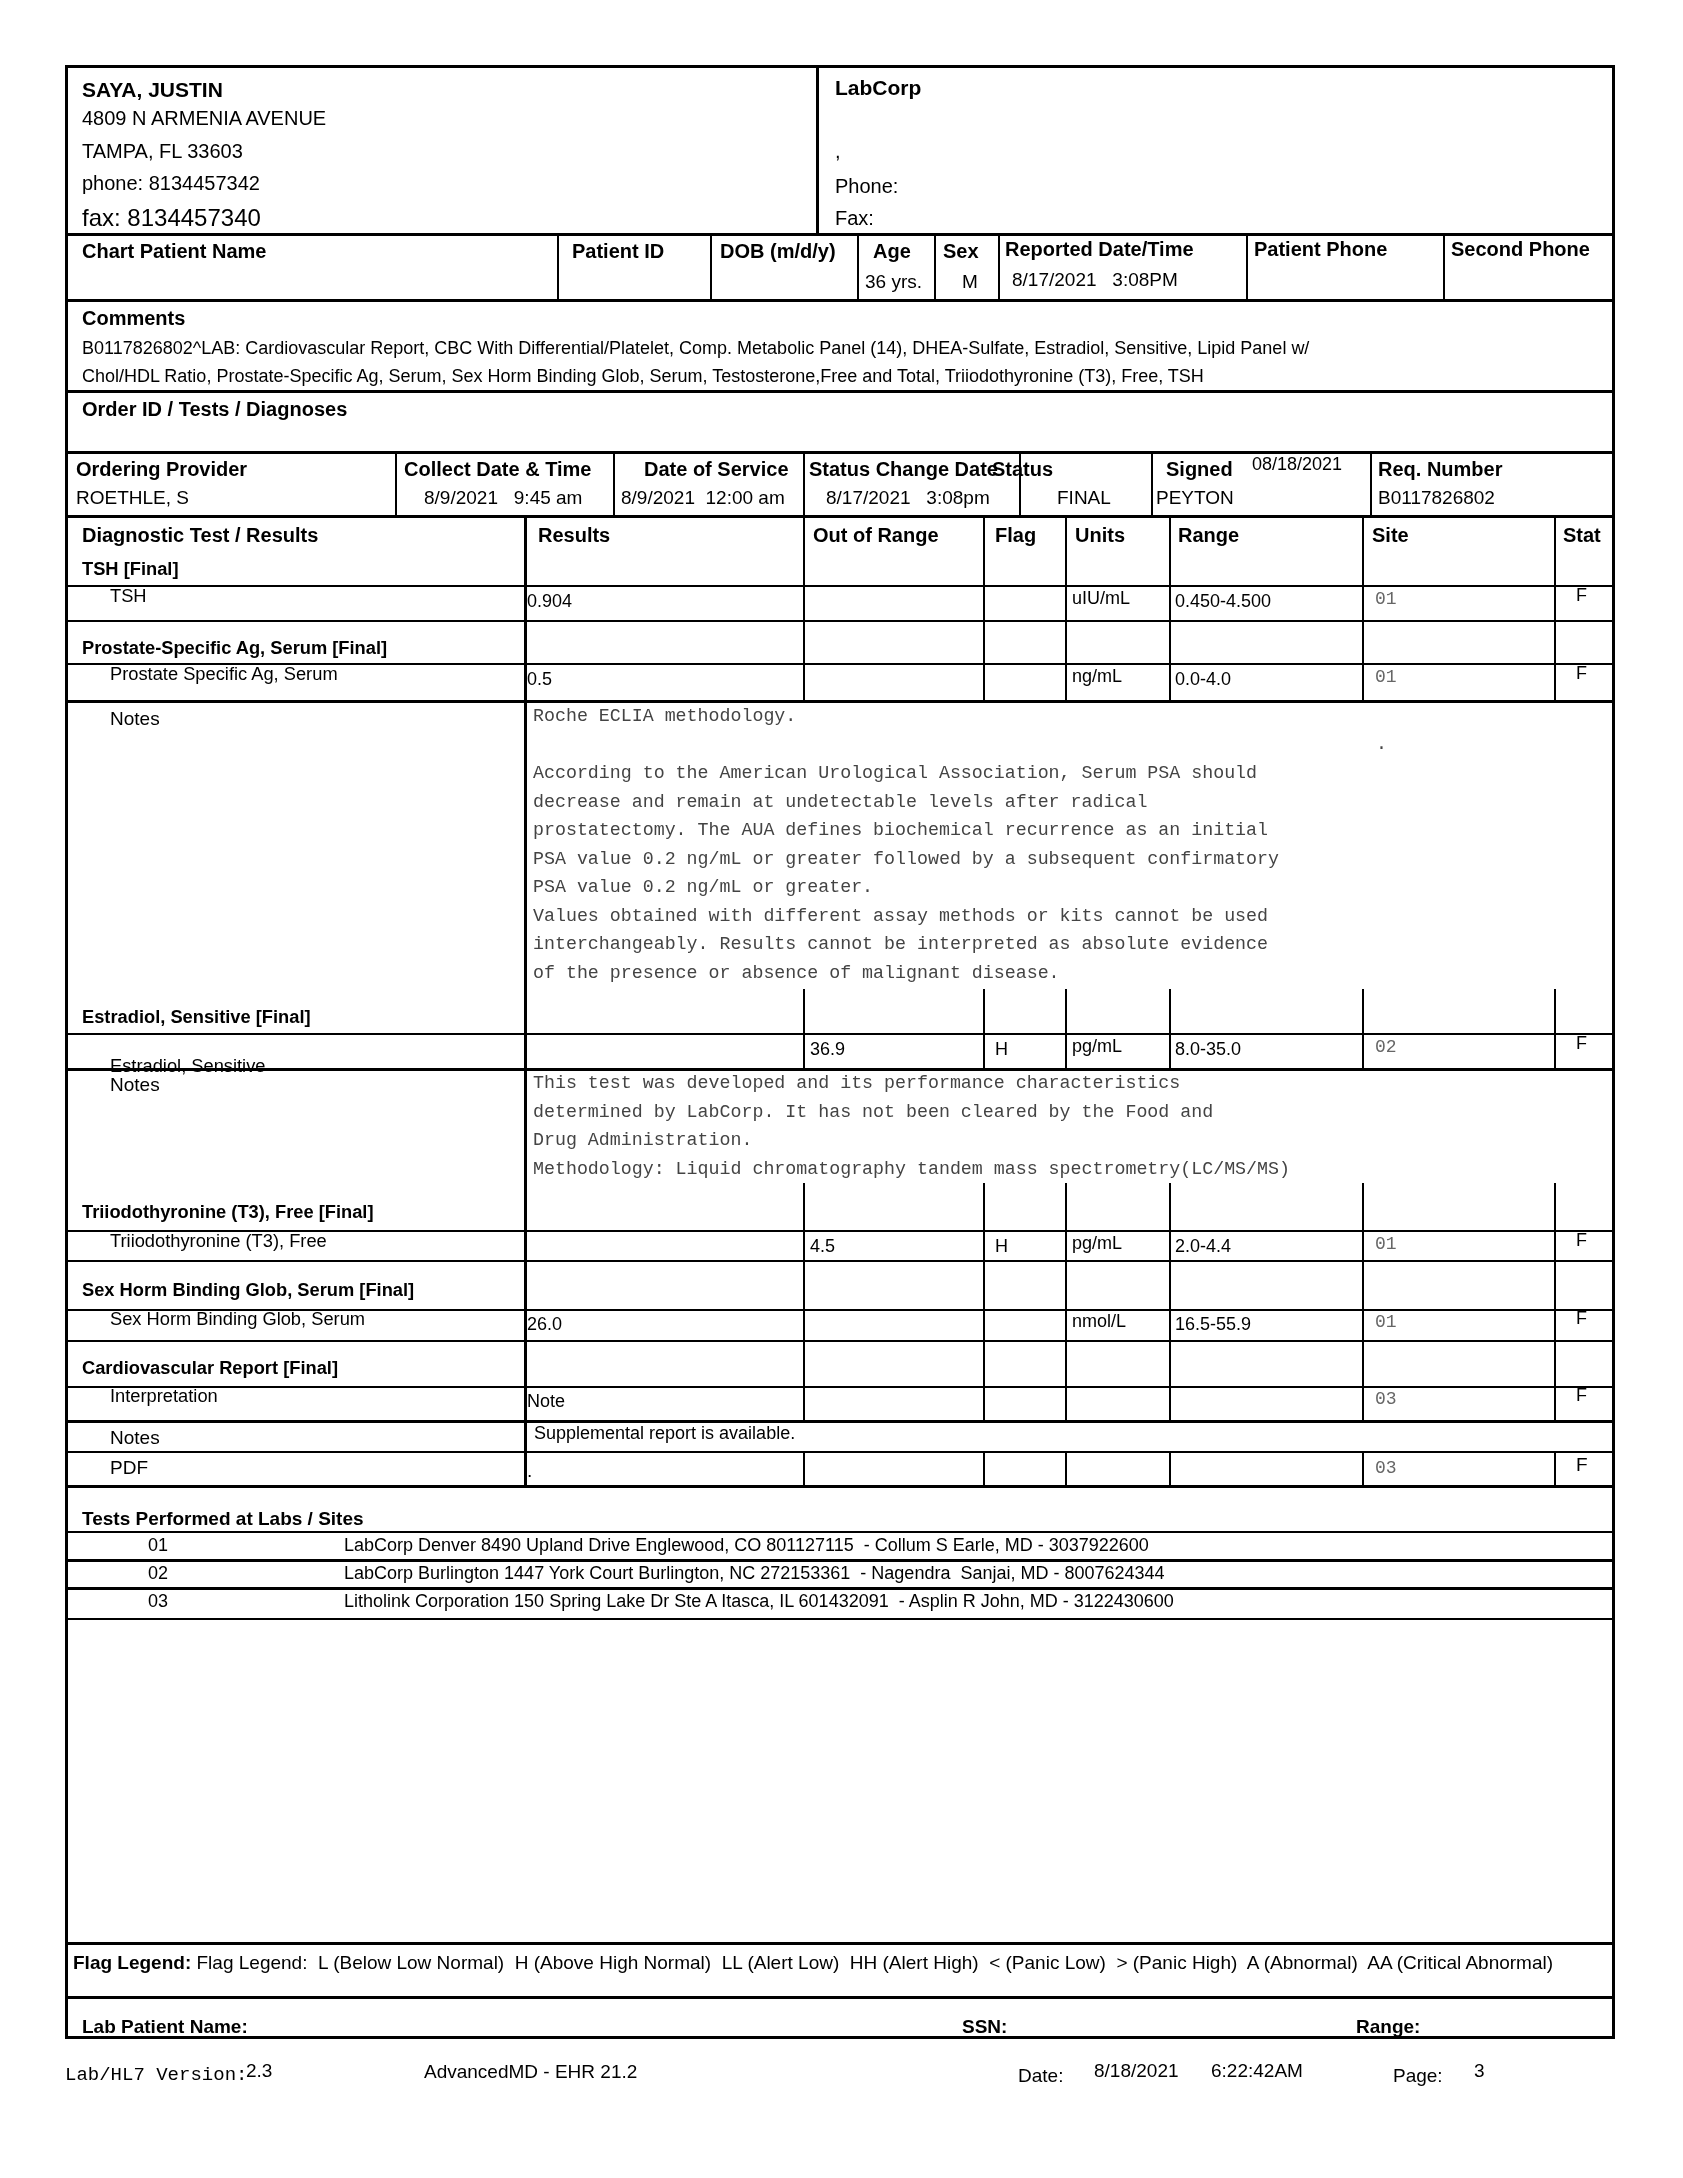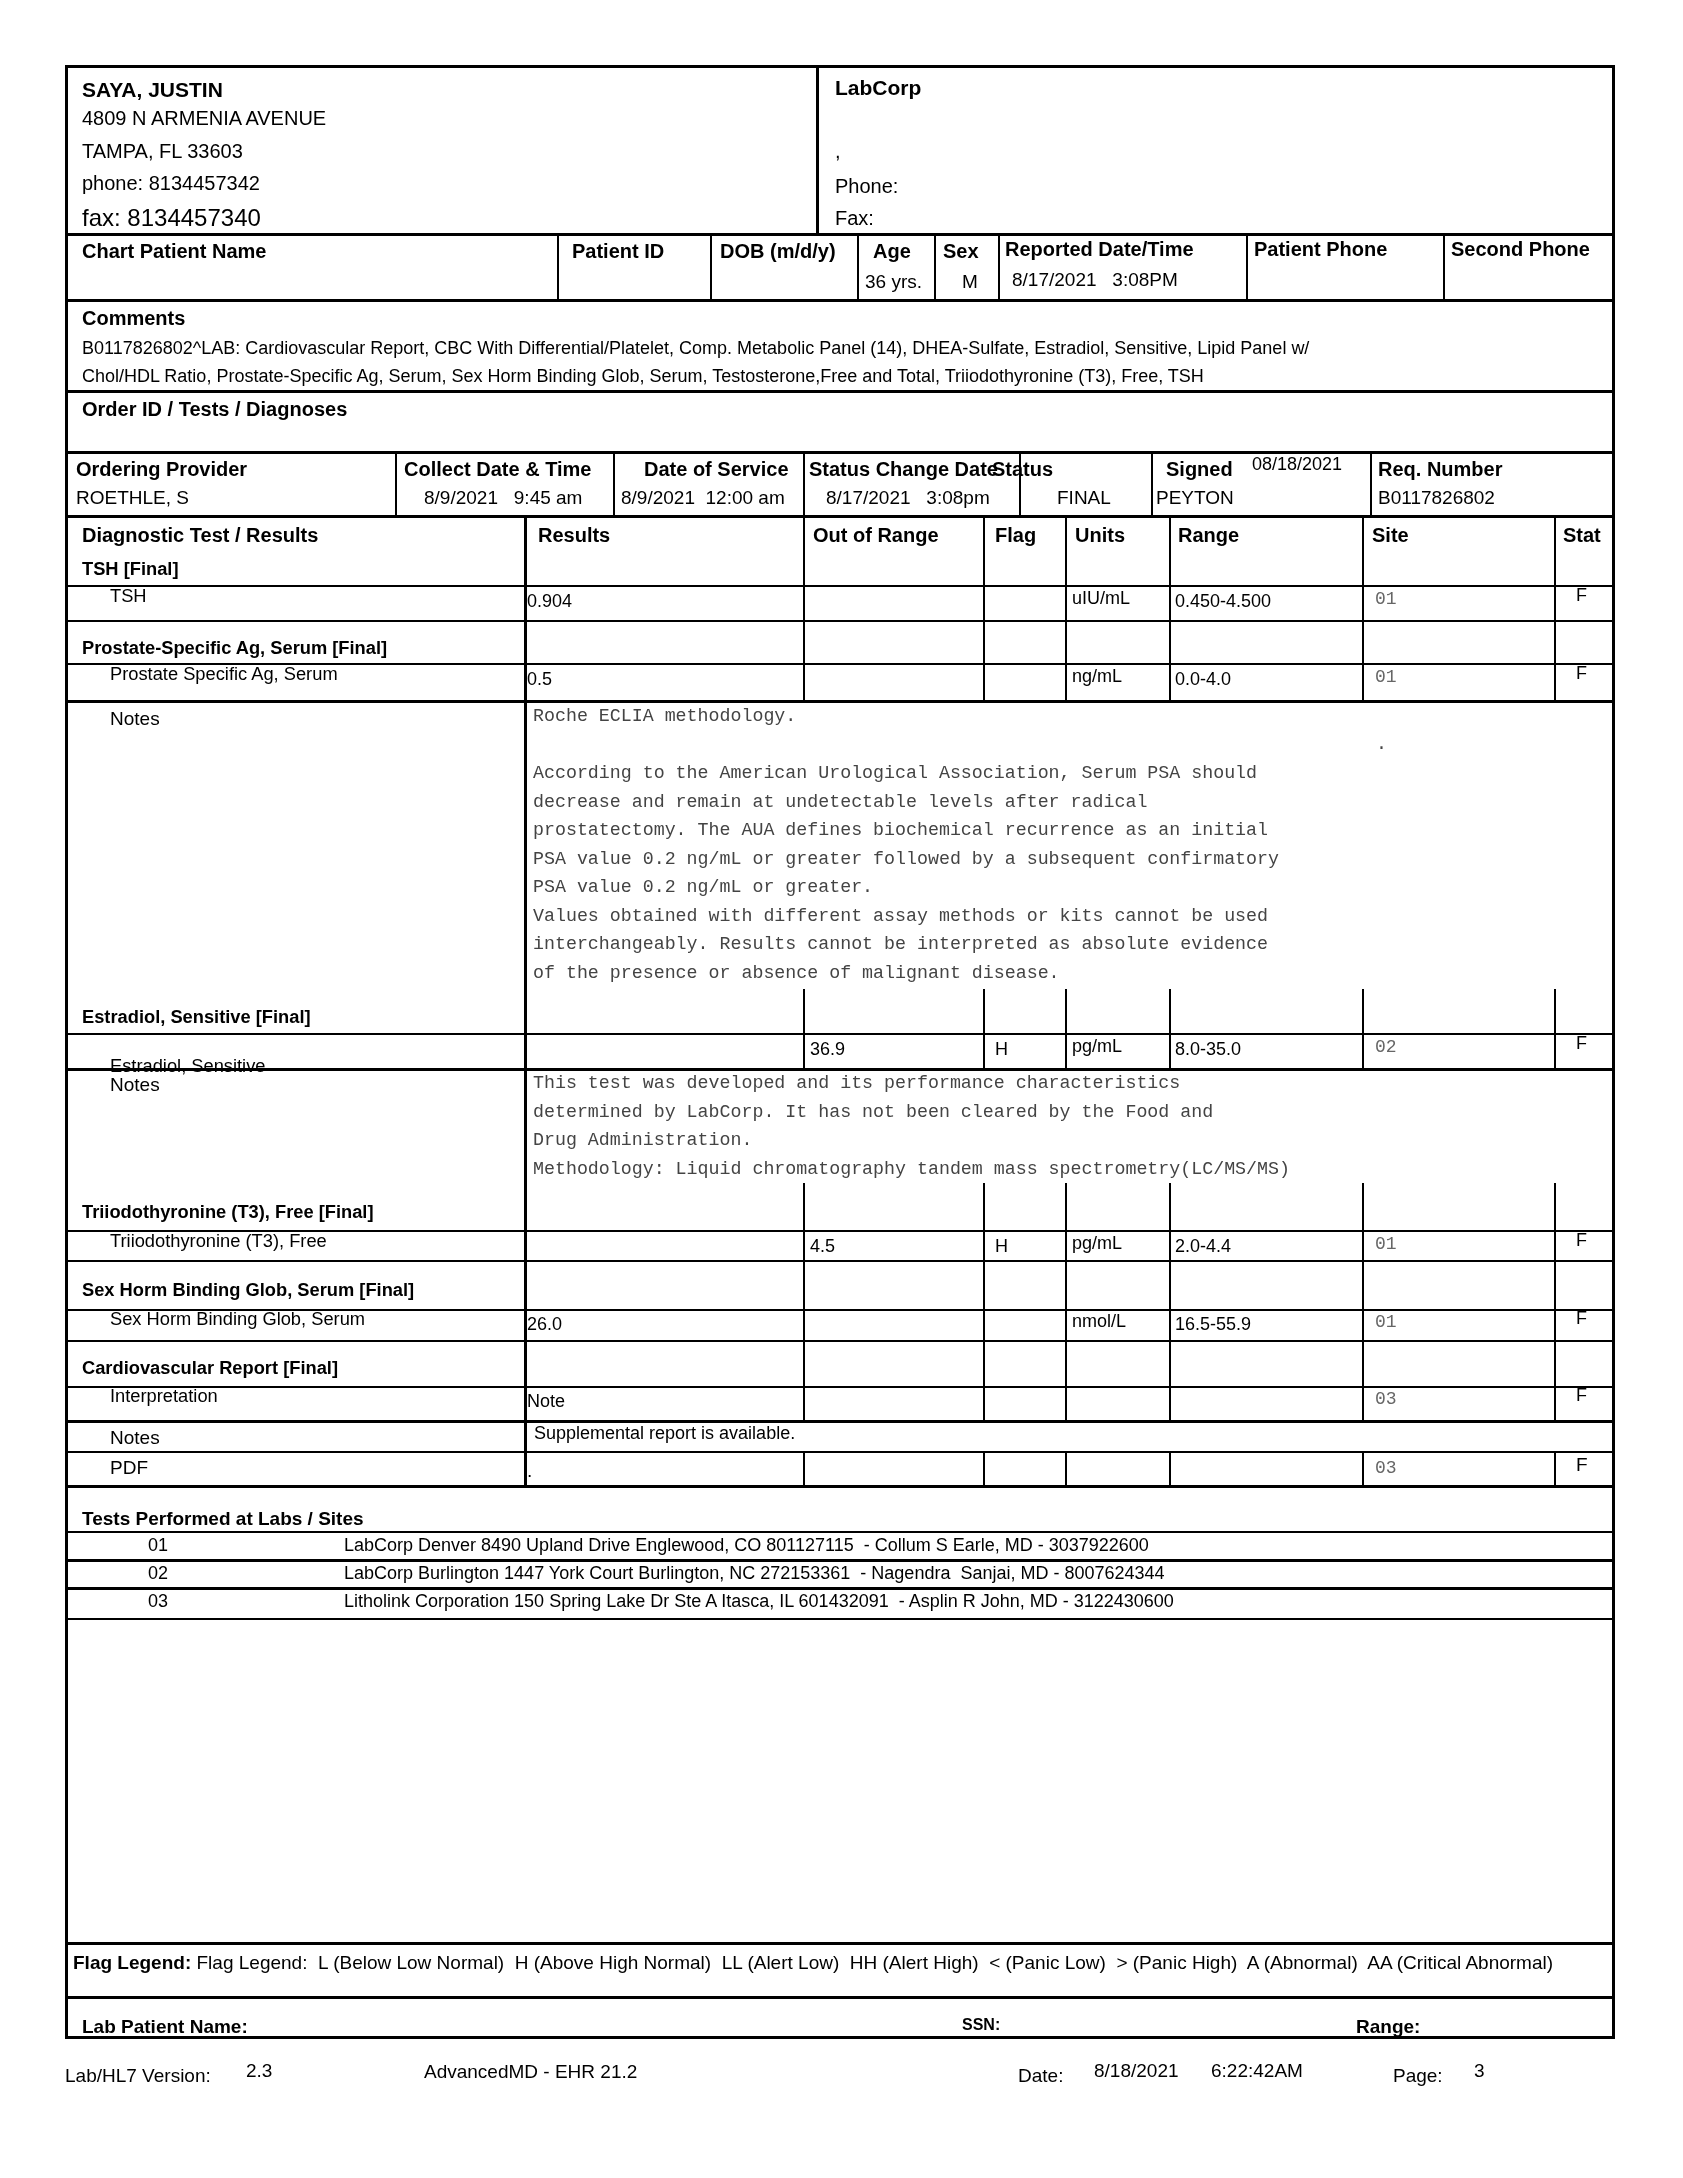--- a/index.html
+++ b/index.html
@@ -132,24 +132,24 @@
 <div id="sites-list"></div>
 
 <div class="hl" style="left:65px;top:1942px;width:1550px;height:3px;"></div>
 <div class="t" style="left:73px;top:1953px;font-size:19px;">
   <span class="b">Flag Legend:</span>
   <span style="white-space:pre;">Flag Legend:  L (Below Low Normal)  H (Above High Normal)  LL (Alert Low)  HH (Alert High)  &lt; (Panic Low)  &gt; (Panic High)  A (Abnormal)  AA (Critical Abnormal)</span>
 </div>
 <div class="hl" style="left:65px;top:1996px;width:1550px;height:3px;"></div>
 
 <div class="t lbl" style="left:82px;top:2017px;font-size:19px;">Lab Patient Name:</div>
-<div class="t lbl" style="left:962px;top:2017px;font-size:16px;">SSN:</div>
+<div class="t lbl" style="left:962px;top:2017px;font-size:19px;">SSN:</div>
 <div class="t lbl" style="left:1356px;top:2017px;font-size:19px;">Range:</div>
 
-<div class="t" style="left:65px;top:2066px;font-size:19px;">Lab/HL7 Version:</div>
+<div class="t" style="left:65px;top:2066px;font-size:19px;font-family:Liberation Mono, monospace;">Lab/HL7 Version:</div>
 <div class="t" style="left:246px;top:2061px;font-size:19px;">2.3</div>
 <div class="t" style="left:424px;top:2062px;font-size:19px;">AdvancedMD - EHR 21.2</div>
 <div class="t" style="left:1018px;top:2066px;font-size:19px;">Date:</div>
 <div class="t" style="left:1094px;top:2061px;font-size:19px;">8/18/2021</div>
 <div class="t" style="left:1211px;top:2061px;font-size:19px;">6:22:42AM</div>
 <div class="t" style="left:1393px;top:2066px;font-size:19px;">Page:</div>
 <div class="t" style="left:1474px;top:2061px;font-size:19px;">3</div>
 
 <div class="vl" style="left:524px;top:516px;width:3px;height:184px;"></div>
 <div class="vl" style="left:803px;top:516px;width:2px;height:184px;"></div>

